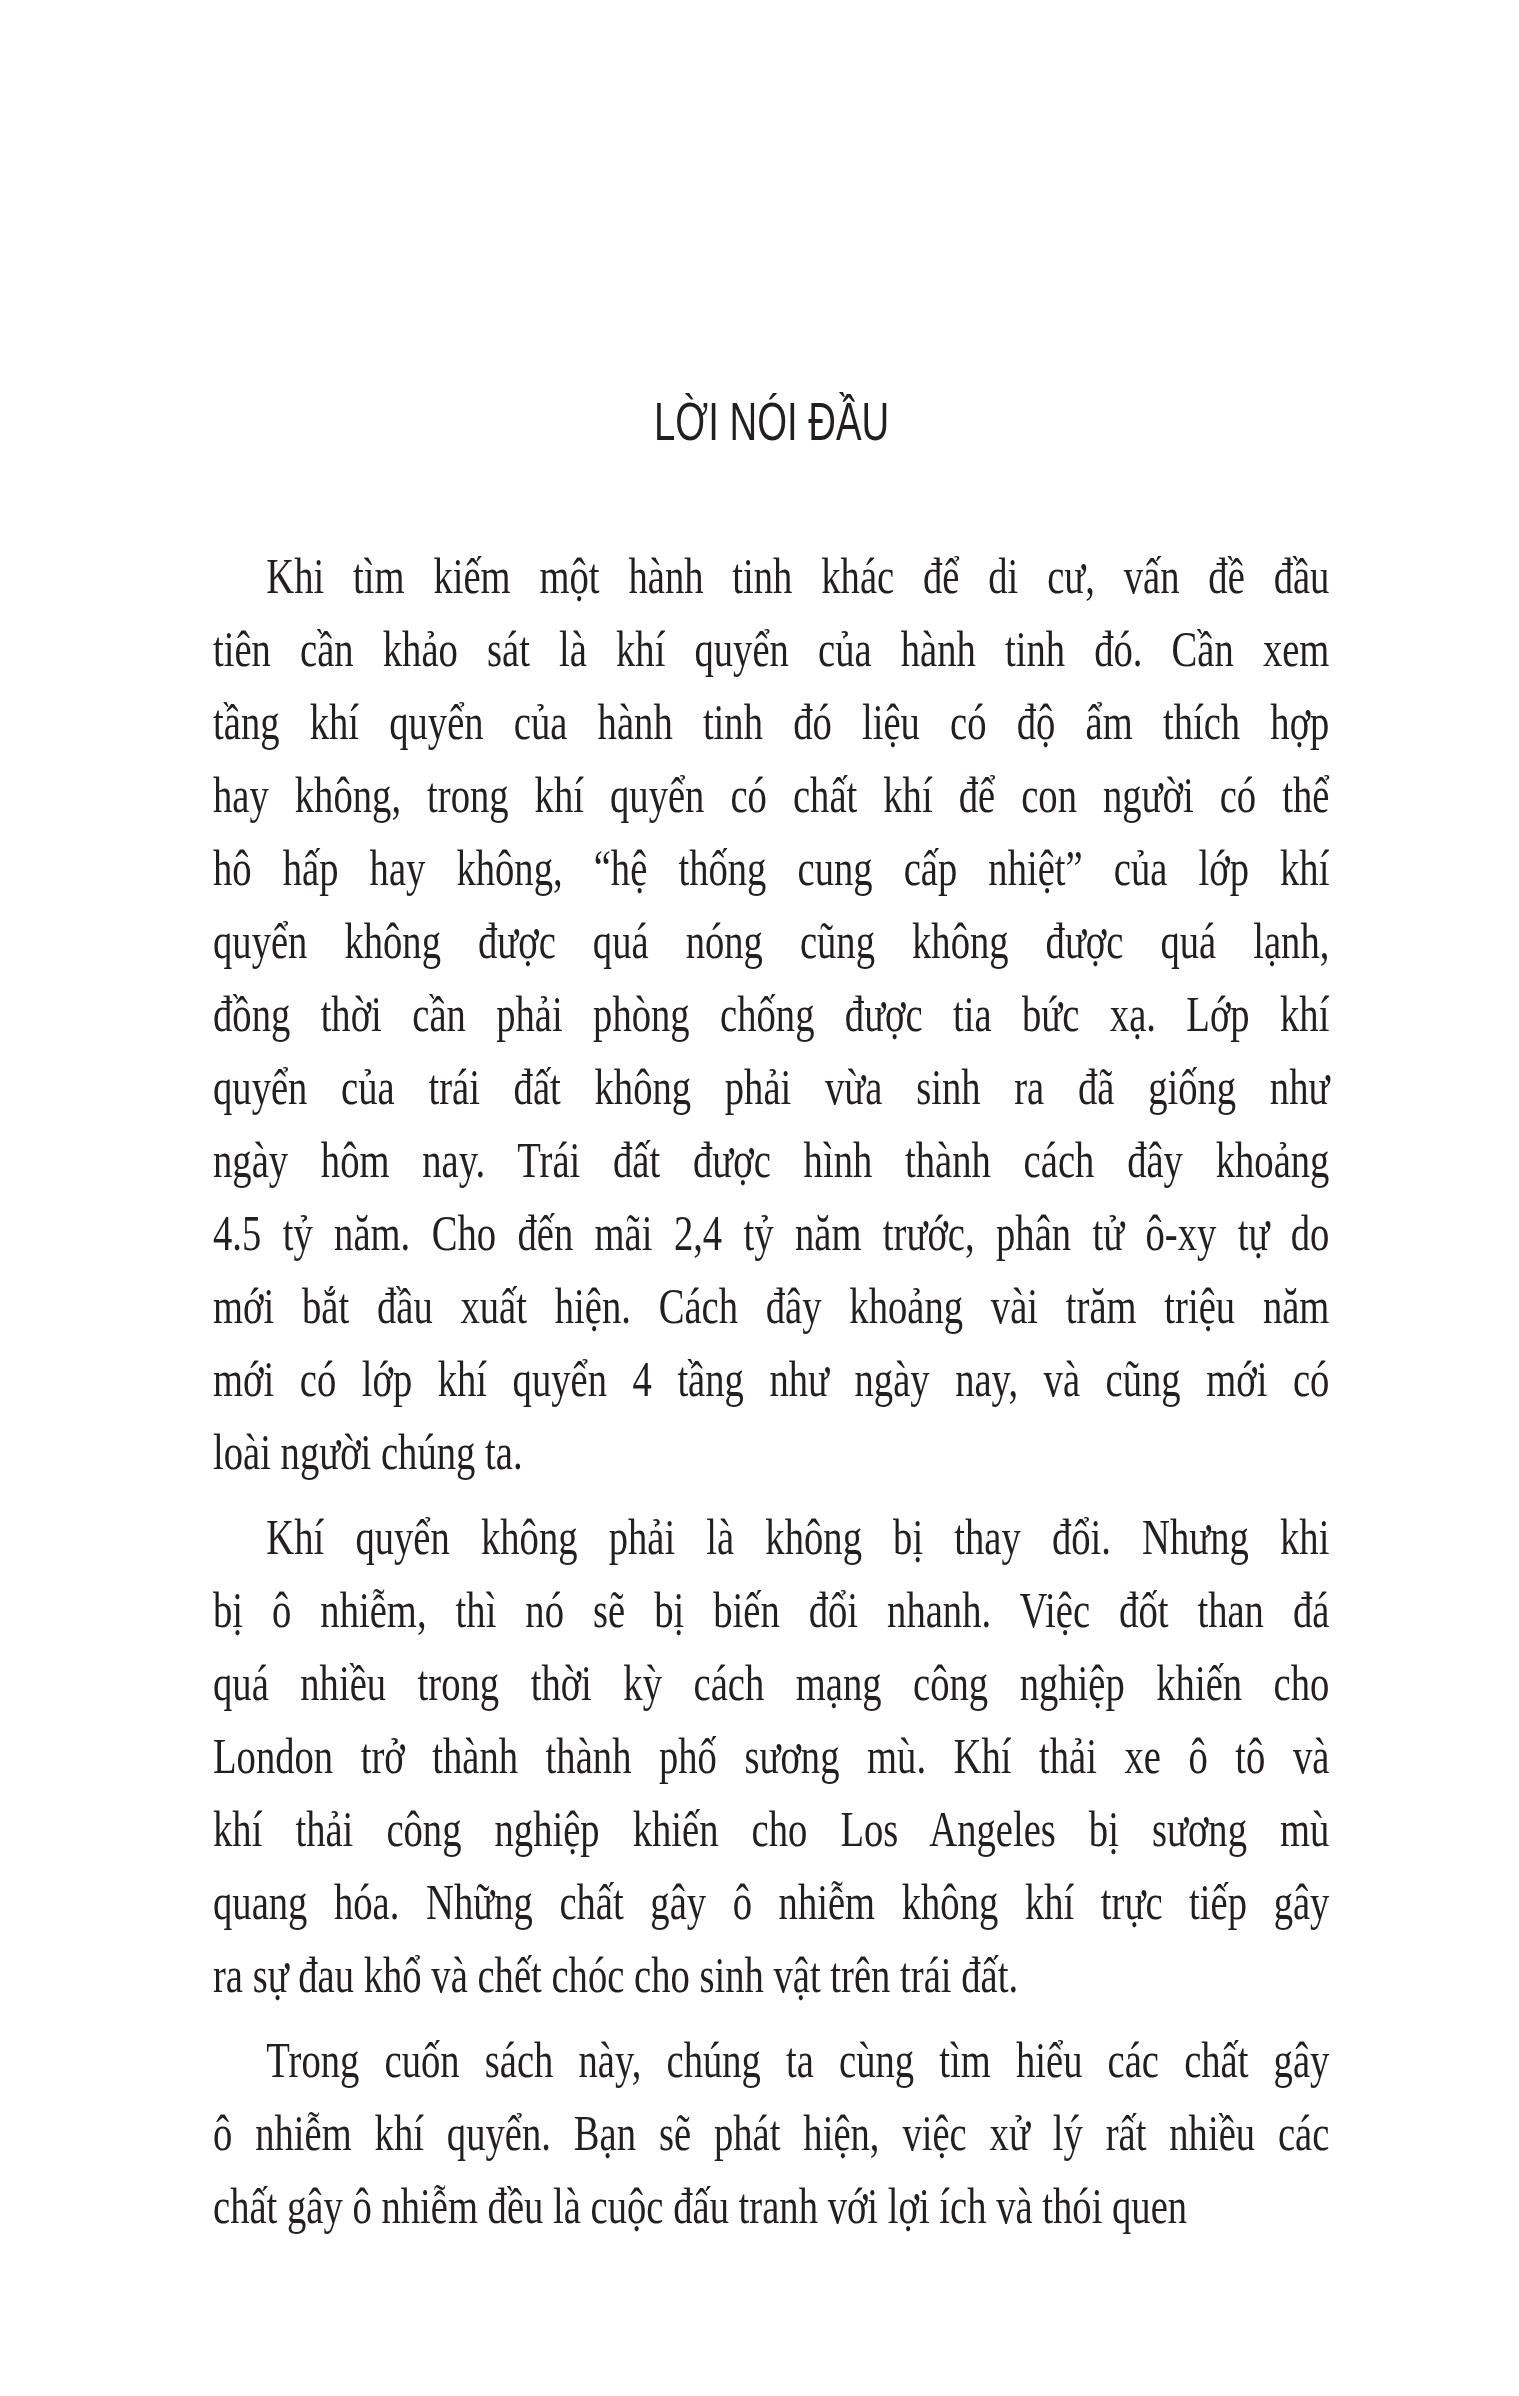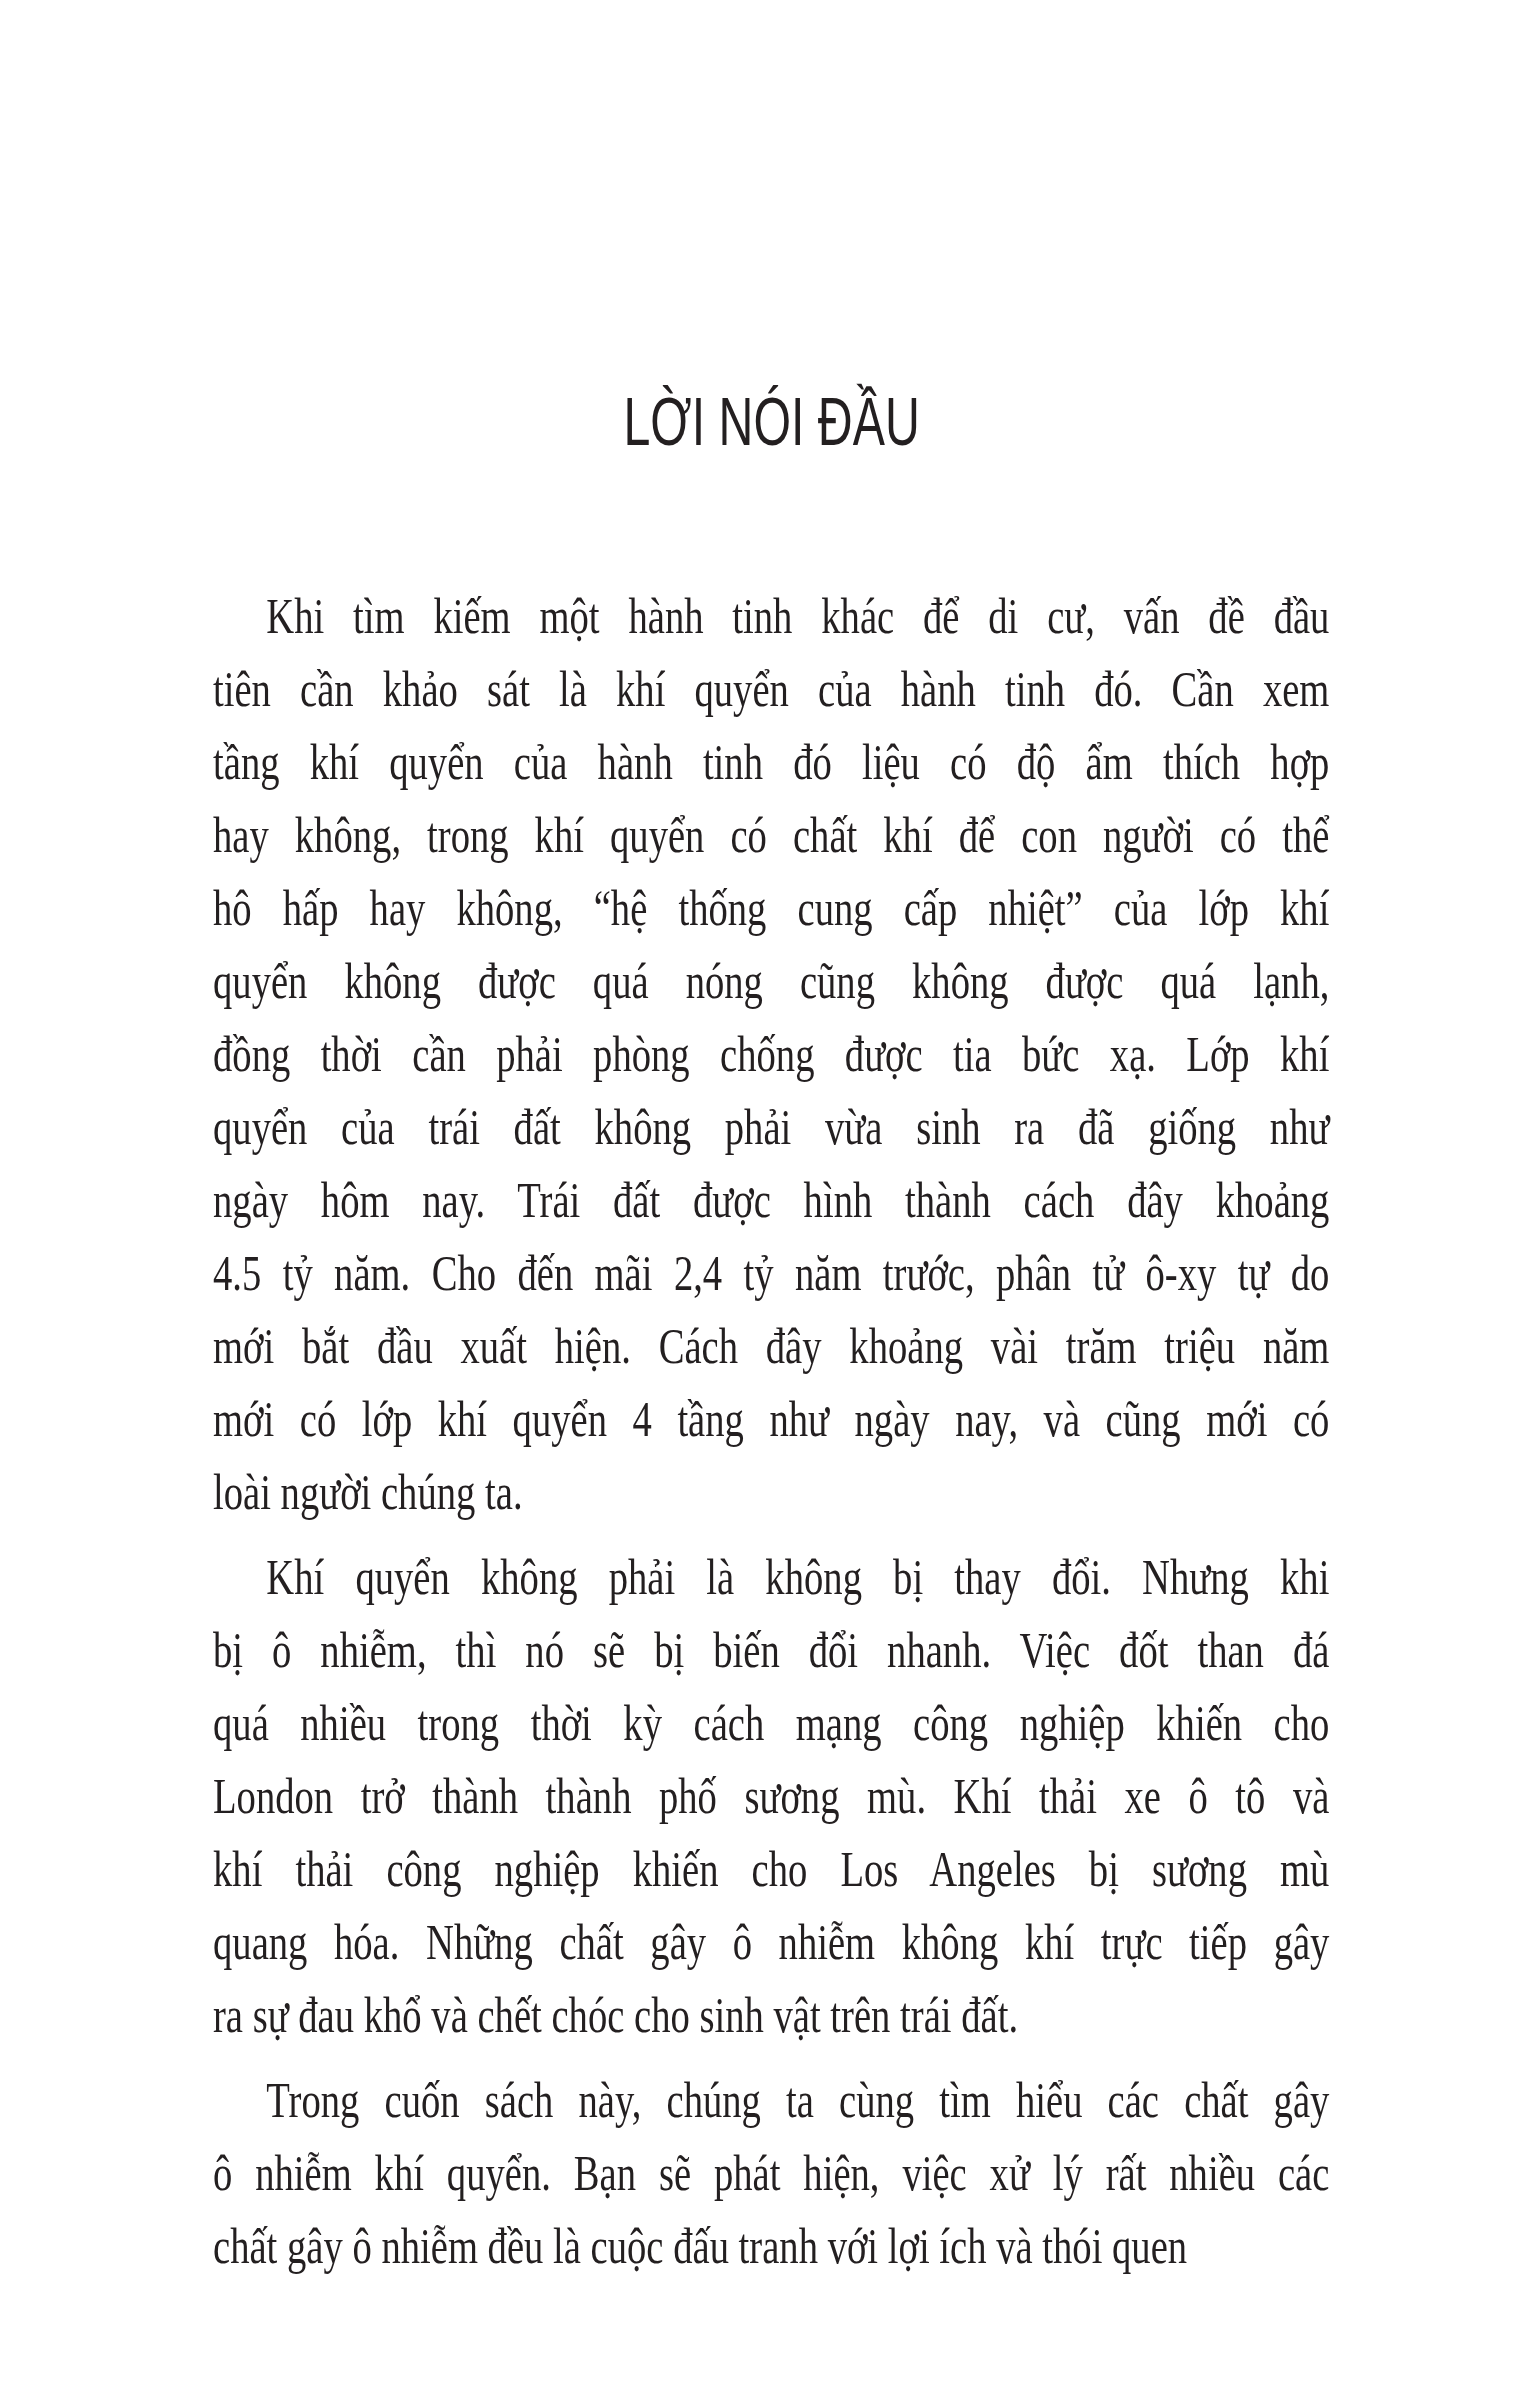--- a/index.html
+++ b/index.html
@@ -22,32 +22,32 @@
     left: 213px;
     top: 0;
     width: 1117px;
   }
   .title {
     margin: 381px 0 0 0;
     padding: 0;
     text-align: center;
     font-family: "Liberation Sans", "DejaVu Sans", sans-serif;
     font-weight: normal;
-    font-size: 68px;
+    font-size: 54px;
     line-height: 81px;
     letter-spacing: 0px;
     white-space: nowrap;
   }
   .title-inner {
     display: inline-block;
     transform: scaleX(0.71);
     transform-origin: center bottom;
   }
   .body-text {
-    margin-top: 118px;
+    margin-top: 78px;
   }
   .para {
     width: 1445px;
     transform: scaleX(0.7726);
     transform-origin: left top;
     margin: 0;
   }
   .para + .para {
     margin-top: 12px;
   }

